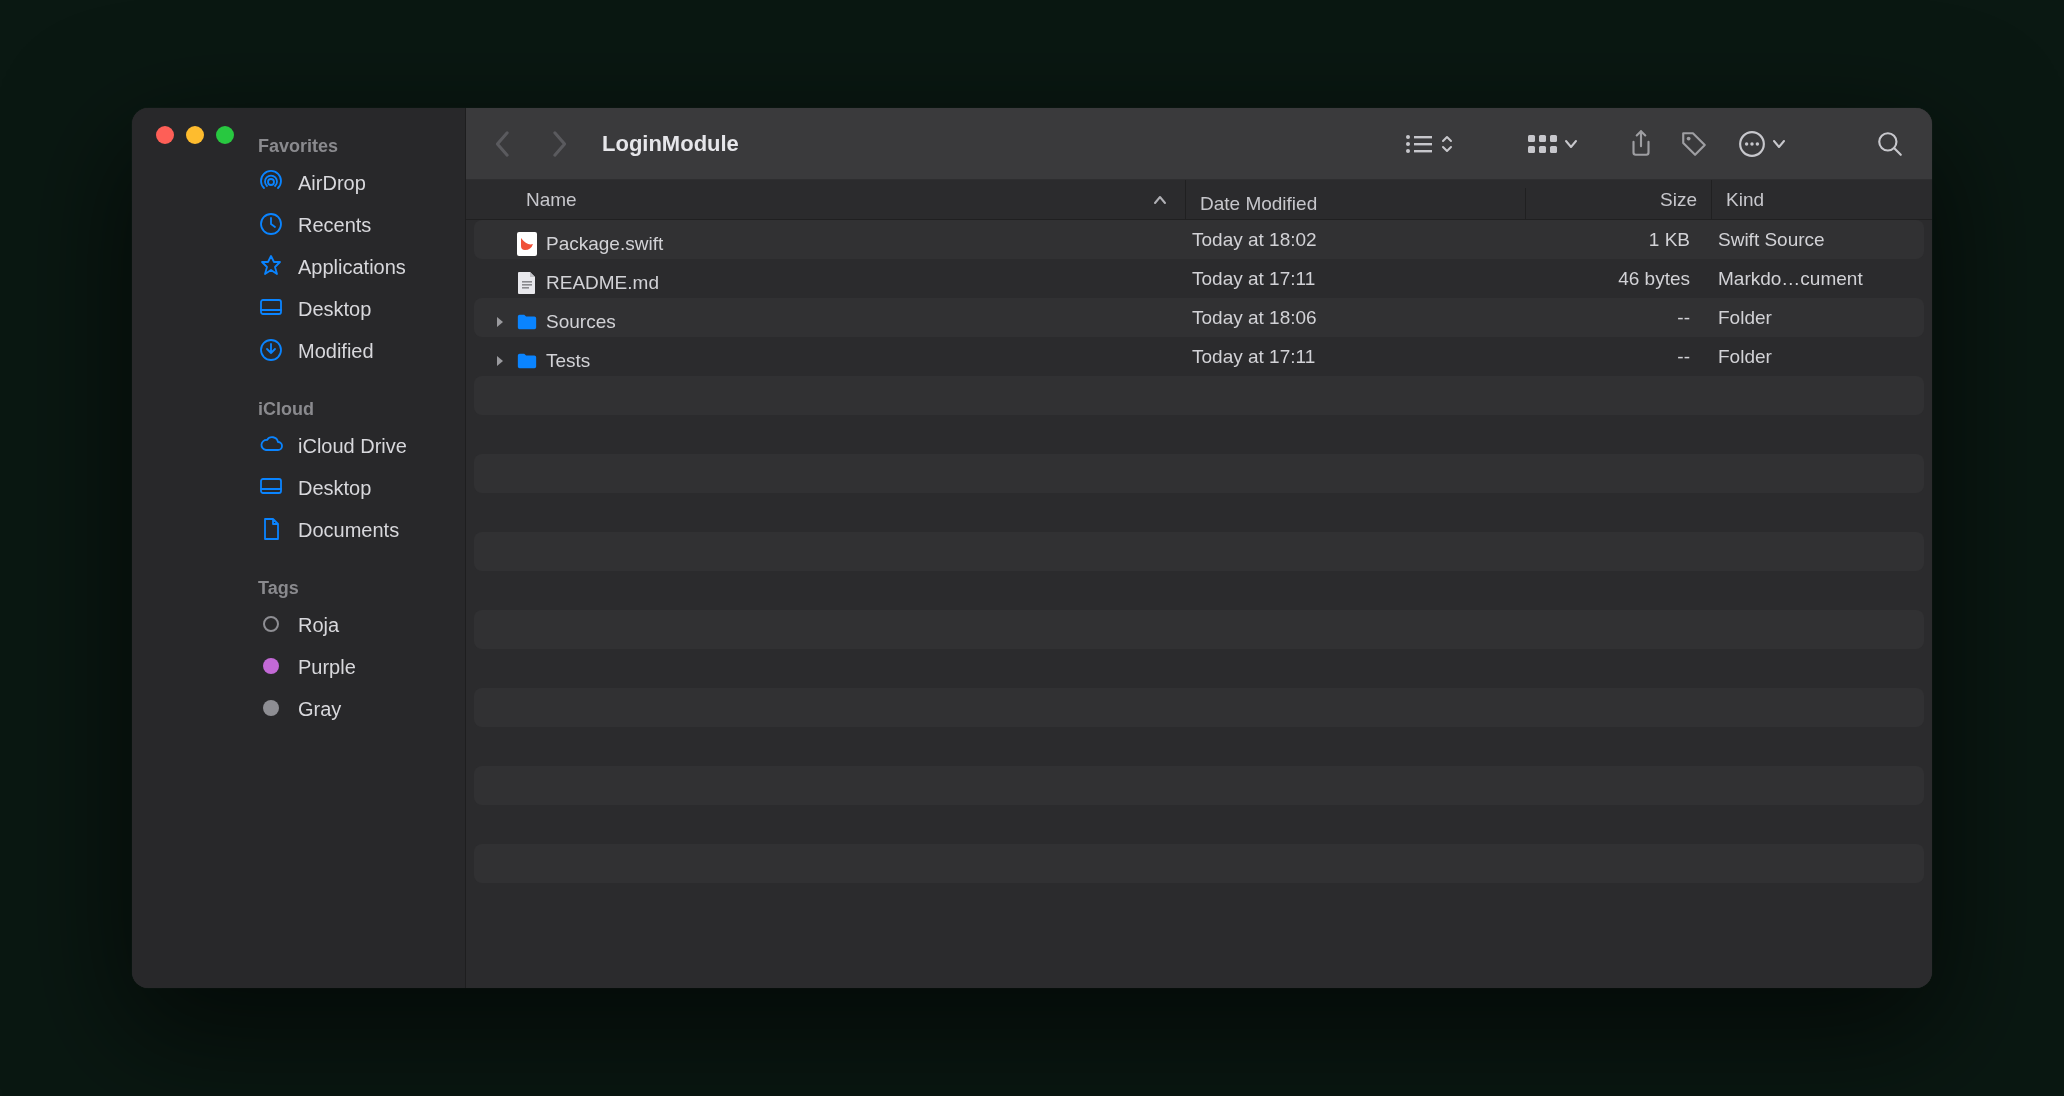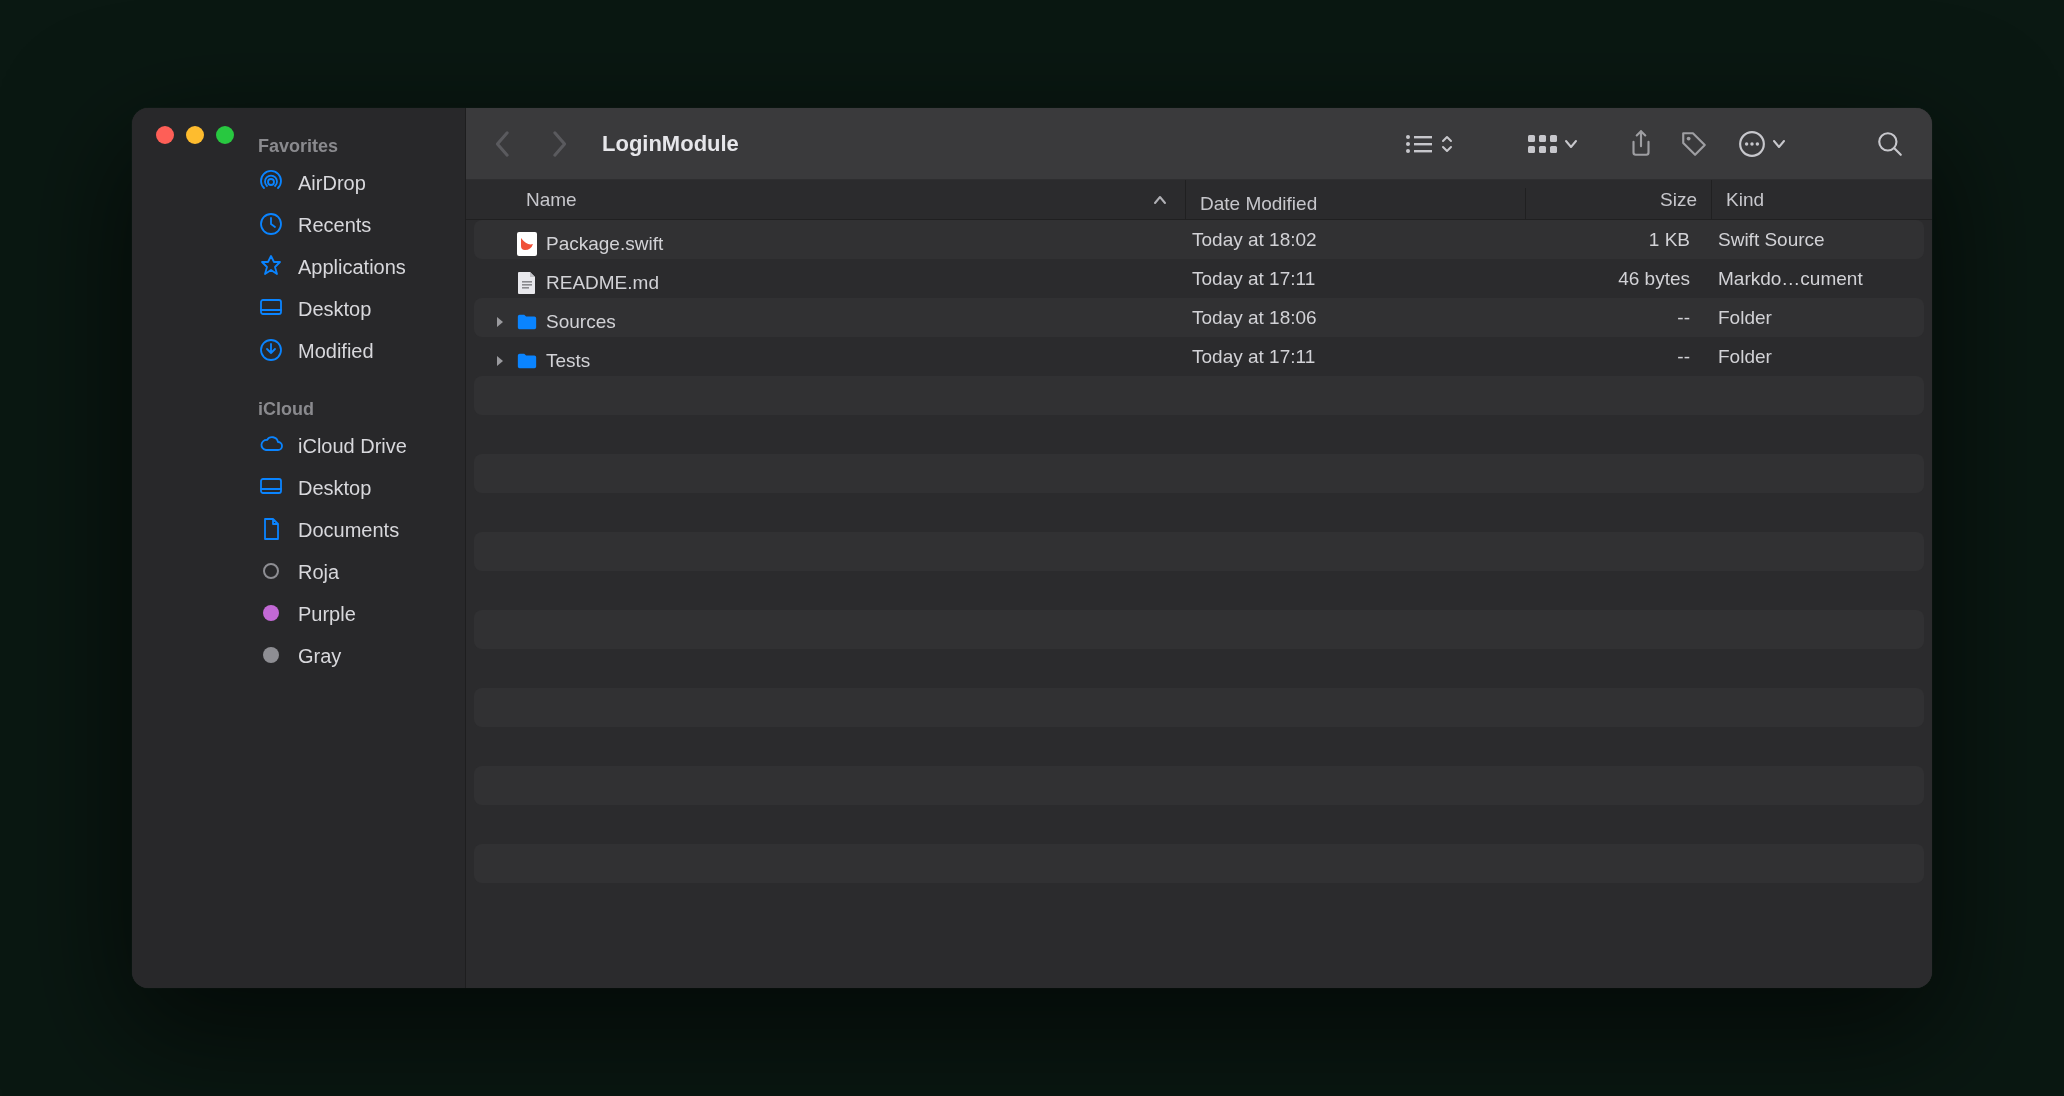--- a/index.html
+++ b/index.html
@@ -234,20 +234,21 @@
           <span>Desktop</span>
         </div>
         <div class="side-item">
           <span class="icon">
             <svg width="26" height="26" viewBox="0 0 26 26">
               <path d="M7 3 h8 l5 5 v15 h-13 z M15 3 v5 h5" stroke="currentColor" stroke-width="1.8" fill="none" stroke-linecap="round" stroke-linejoin="round"></path>
             </svg>
           </span>
           <span>Documents</span>
         </div>
+        <div class="section-label" style="margin-top: 18px;">Tags</div>
         <div class="side-item">
           <span class="icon">
             <span class="tag-dot" style="border: 2px solid rgb(142, 142, 147); background: transparent;"></span>
           </span>
           <span>Roja</span>
         </div>
         <div class="side-item">
           <span class="icon">
             <span class="tag-dot" style="background: rgb(195, 105, 214);"></span>
           </span>

